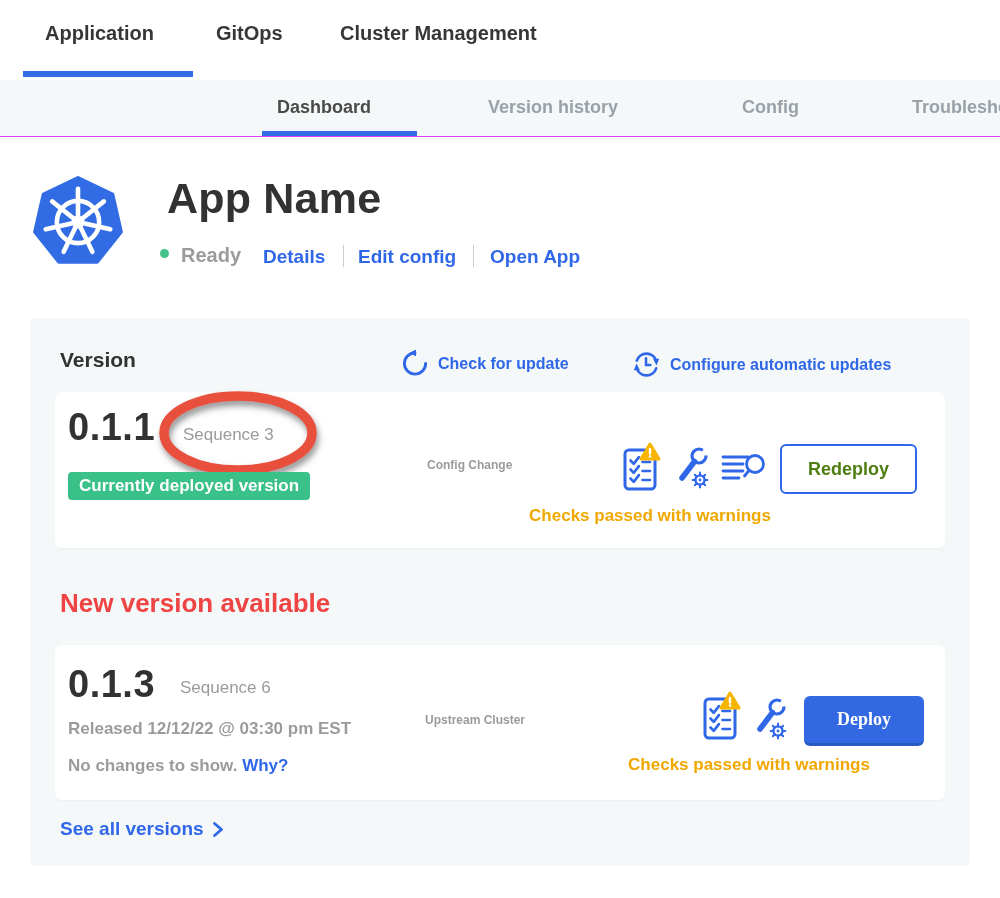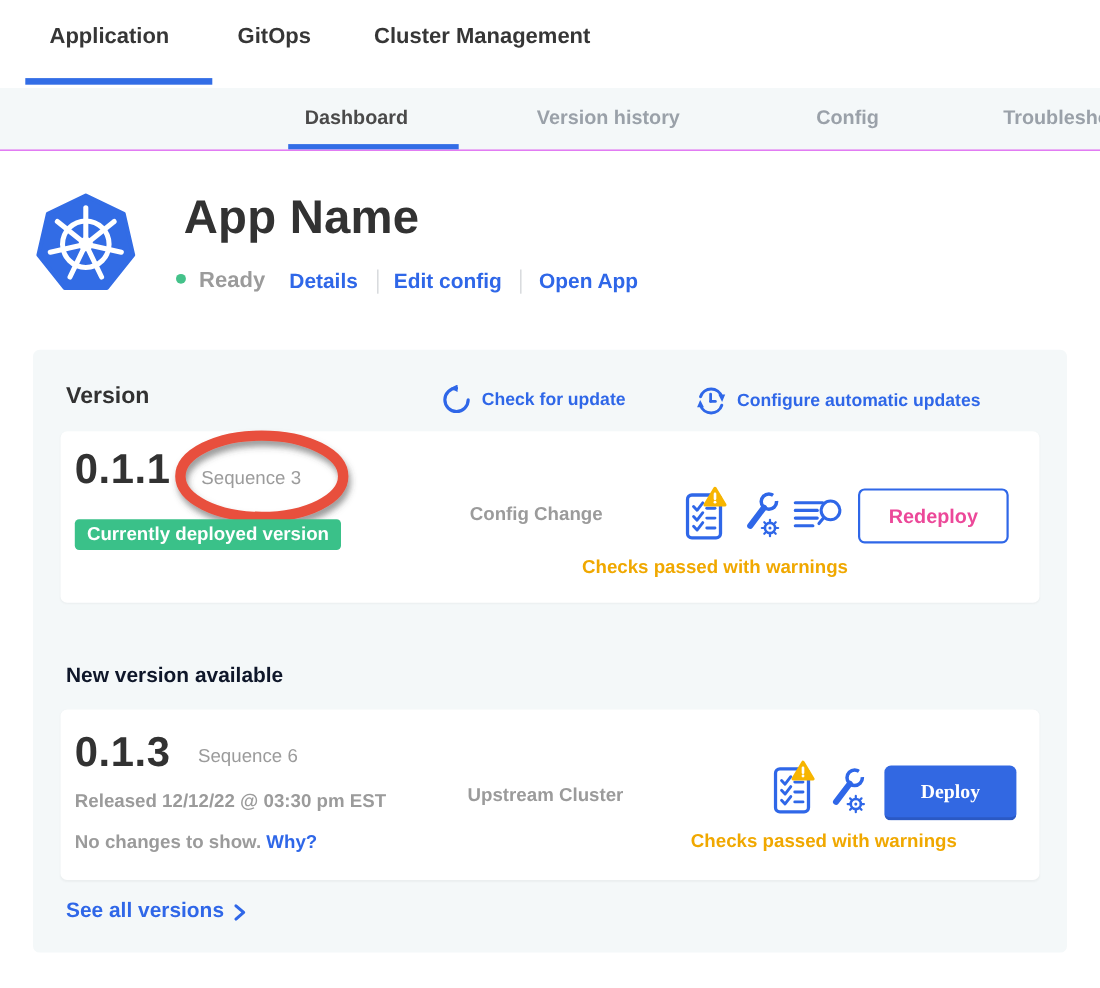--- a/index.html
+++ b/index.html
@@ -32,28 +32,28 @@
   .update-link span { font-size:16px; font-weight:700; color:#2f67e8; white-space:nowrap; }
 
   .vcard { position:absolute; left:25px; width:890px; background:#fff; border-radius:6px; box-shadow:0 1px 2px rgba(0,0,0,0.04); }
   .vcard.current { top:74px; height:156px; }
   .vcard.next { top:327px; height:155px; }
 
   .vnum { position:absolute; left:13px; font-size:38px; font-weight:700; color:#323232; letter-spacing:0.5px; }
   .vseq { position:absolute; font-size:17px; font-weight:400; color:#9b9b9b; white-space:nowrap; }
   .badge { position:absolute; left:13px; top:80px; height:28px; line-height:28px; padding:0 11px; background:#3ac189; border-radius:4px; color:#fff; font-size:17px; font-weight:700; white-space:nowrap; }
   .gray-line { position:absolute; left:13px; font-size:17px; font-weight:700; color:#9b9b9b; white-space:nowrap; }
-  .source-label { position:absolute; font-size:17px; font-weight:700; color:#9b9b9b; white-space:nowrap; }
+  .source-label { position:absolute; font-size:12px; font-weight:700; color:#9b9b9b; white-space:nowrap; }
   .checks-text { position:absolute; width:310px; text-align:center; font-size:17px; font-weight:700; color:#f0a800; white-space:nowrap; }
   .icon-btn { position:absolute; cursor:pointer; }
 
-  .btn-outline { position:absolute; left:725px; top:52px; width:137px; height:50px; background:#fff; border:2px solid #2f67e8; border-radius:6px; color:#ec4899; font-size:18px; font-weight:700; font-family:"Liberation Sans", sans-serif; cursor:pointer; }
+  .btn-outline { position:absolute; left:725px; top:52px; width:137px; height:50px; background:#fff; border:2px solid #2f67e8; border-radius:6px; color:#4d7c0f; font-size:18px; font-weight:700; font-family:"Liberation Sans", sans-serif; cursor:pointer; }
   .btn-solid { position:absolute; left:749px; top:51px; width:120px; height:50px; background:#3268e2; border:none; border-bottom:3px solid #2b59c4; border-radius:6px; color:#fff; font-size:18px; font-weight:700; font-family:Liberation Serif, serif; cursor:pointer; }
 
-  .new-heading { position:absolute; left:30px; top:270px; font-size:19px; font-weight:700; color:#0f172a;margin-top:16px; }
+  .new-heading { position:absolute; left:30px; top:270px; font-size:26px; font-weight:700; color:#ef4444; }
   .why-link { color:#2f67e8; cursor:pointer; }
   .see-all { position:absolute; left:30px; top:500px; display:flex; align-items:center; gap:8px; cursor:pointer; }
   .see-all span { font-size:19px; font-weight:700; color:#2f67e8; }
 
   .annotation { position:absolute; left:97px; top:-9px; pointer-events:none; }
 </style>
 </head>
 <body>
 
 <svg width="0" height="0" style="position:absolute">

